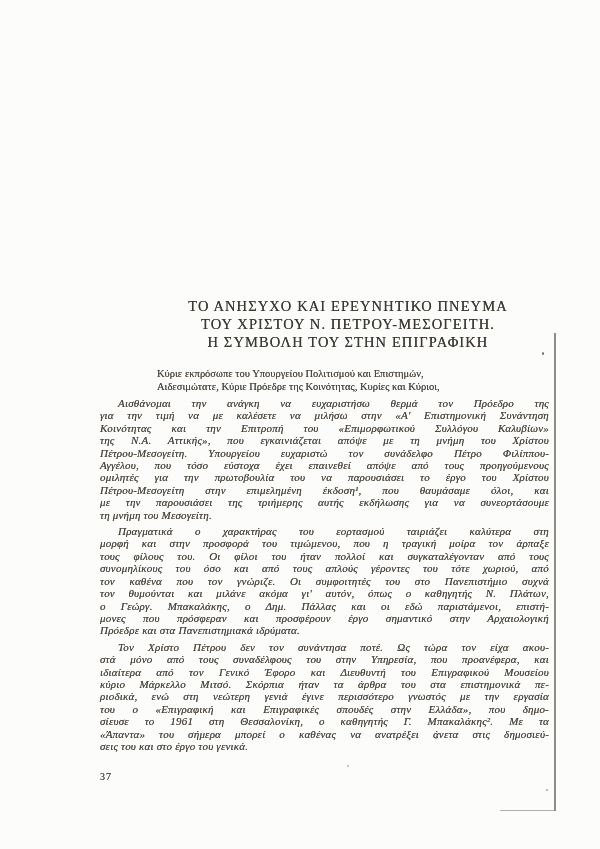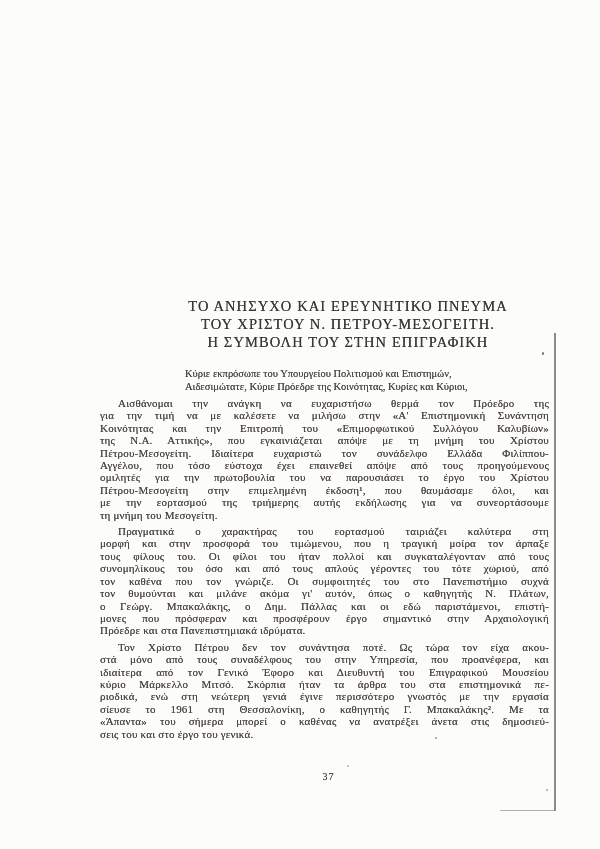--- a/index.html
+++ b/index.html
@@ -12,34 +12,34 @@
   .title-block{
     position:absolute;top:297px;left:110px;width:476px;
     text-align:center;
     font-size:14.5px;line-height:18px;letter-spacing:1.1px;
     color:#3c3933;font-weight:400;
     text-shadow:0 0 .5px #55504a;
   }
   .salutation{
     position:absolute;top:368px;left:157px;width:400px;
     font-size:10.5px;line-height:12.6px;
-    color:#4b463e;text-shadow:0 0 .4px #6a645c;margin-left:28px;
+    color:#4b463e;text-shadow:0 0 .4px #6a645c;
   }
   .body-text{
     position:absolute;top:397px;left:100px;width:457px;
     font-size:11px;line-height:12.4px;letter-spacing:.2px;
     color:#4b463e;text-shadow:0 0 .4px #6a645c;
   }
-  .para{margin:0 8px 4px 0;}
+  .para{margin:0 8px 4px 0;font-style:italic;}
   .bline{text-align:justify;text-align-last:justify;}
   .bline.first{text-indent:18px;}
   .bline.last{text-align-last:left;}
   .page-number{
     position:absolute;top:771px;left:100px;width:457px;
-    text-align:center;font-size:10px;color:#4b463e;
+    font-size:10px;color:#4b463e;
     letter-spacing:1px;text-shadow:0 0 .4px #6a645c;
   }
   
   .edge-v{position:absolute;left:554px;top:333px;width:1.5px;height:478px;background:#716f68;opacity:.8;}
   .edge-h{position:absolute;left:500px;top:810px;width:56px;height:1.2px;background:#8a877f;opacity:.65;}
   .speck{position:absolute;background:#6e6b64;border-radius:50%;}
   .speck.s1{left:542px;top:352px;width:2px;height:3px;}
   .speck.s2{left:435px;top:737px;width:2px;height:2px;opacity:.7;}
   .speck.s3{left:546px;top:789px;width:2px;height:2px;opacity:.6;}
   .speck.s4{left:347px;top:765px;width:2px;height:2px;opacity:.5;}
@@ -60,25 +60,25 @@
     <div>Αιδεσιμώτατε, Κύριε Πρόεδρε της Κοινότητας, Κυρίες και Κύριοι,</div>
   </div>
 
   <div class="body-text">
 
     <div class="para">
       <div class="bline first">Αισθάνομαι την ανάγκη να ευχαριστήσω θερμά τον Πρόεδρο της</div>
       <div class="bline">για την τιμή να με καλέσετε να μιλήσω στην «Α' Επιστημονική Συνάντηση</div>
       <div class="bline">Κοινότητας και την Επιτροπή του «Επιμορφωτικού Συλλόγου Καλυβίων»</div>
       <div class="bline">της Ν.Α. Αττικής», που εγκαινιάζεται απόψε με τη μνήμη του Χρίστου</div>
-      <div class="bline">Πέτρου-Μεσογείτη. Ιδιαίτερα ευχαριστώ τον συνάδελφο Ελλάδα Φιλίππου-</div>
+      <div class="bline">Πέτρου-Μεσογείτη. Υπουργείου ευχαριστώ τον συνάδελφο Πέτρο Φιλίππου-</div>
       <div class="bline">Αγγέλου, που τόσο εύστοχα έχει επαινεθεί απόψε από τους προηγούμενους</div>
       <div class="bline">ομιλητές για την πρωτοβουλία του να παρουσιάσει το έργο του Χρίστου</div>
       <div class="bline">Πέτρου-Μεσογείτη στην επιμελημένη έκδοση¹, που θαυμάσαμε όλοι, και</div>
-      <div class="bline">με την εορτασμού της τριήμερης αυτής εκδήλωσης για να συνεορτάσουμε</div>
+      <div class="bline">με την παρουσιάσει της τριήμερης αυτής εκδήλωσης για να συνεορτάσουμε</div>
       <div class="bline last">τη μνήμη του Μεσογείτη.</div>
     </div>
 
     <div class="para">
       <div class="bline first">Πραγματικά ο χαρακτήρας του εορτασμού ταιριάζει καλύτερα στη</div>
       <div class="bline">μορφή και στην προσφορά του τιμώμενου, που η τραγική μοίρα τον άρπαξε</div>
       <div class="bline">τους φίλους του. Οι φίλοι του ήταν πολλοί και συγκαταλέγονταν από τους</div>
       <div class="bline">συνομηλίκους του όσο και από τους απλούς γέροντες του τότε χωριού, από</div>
       <div class="bline">τον καθένα που τον γνώριζε. Οι συμφοιτητές του στο Πανεπιστήμιο συχνά</div>
       <div class="bline">τον θυμούνται και μιλάνε ακόμα γι' αυτόν, όπως ο καθηγητής Ν. Πλάτων,</div>
@@ -86,20 +86,21 @@
       <div class="bline">μονες που πρόσφεραν και προσφέρουν έργο σημαντικό στην Αρχαιολογική</div>
       <div class="bline last">Πρόεδρε και στα Πανεπιστημιακά ιδρύματα.</div>
     </div>
 
     <div class="para">
       <div class="bline first">Τον Χρίστο Πέτρου δεν τον συνάντησα ποτέ. Ως τώρα τον είχα ακου-</div>
       <div class="bline">στά μόνο από τους συναδέλφους του στην Υπηρεσία, που προανέφερα, και</div>
       <div class="bline">ιδιαίτερα από τον Γενικό Έφορο και Διευθυντή του Επιγραφικού Μουσείου</div>
       <div class="bline">κύριο Μάρκελλο Μιτσό. Σκόρπια ήταν τα άρθρα του στα επιστημονικά πε-</div>
       <div class="bline">ριοδικά, ενώ στη νεώτερη γενιά έγινε περισσότερο γνωστός με την εργασία</div>
+      <div class="bline">του ο «Επιγραφική και Επιγραφικές σπουδές στην Ελλάδα», που δημο-</div>
       <div class="bline">σίευσε το 1961 στη Θεσσαλονίκη, ο καθηγητής Γ. Μπακαλάκης². Με τα</div>
       <div class="bline">«Άπαντα» του σήμερα μπορεί ο καθένας να ανατρέξει άνετα στις δημοσιεύ-</div>
       <div class="bline last">σεις του και στο έργο του γενικά.</div>
     </div>
 
   </div>
 
   <div class="page-number">37</div>
 
   <div class="edge-v"></div>

